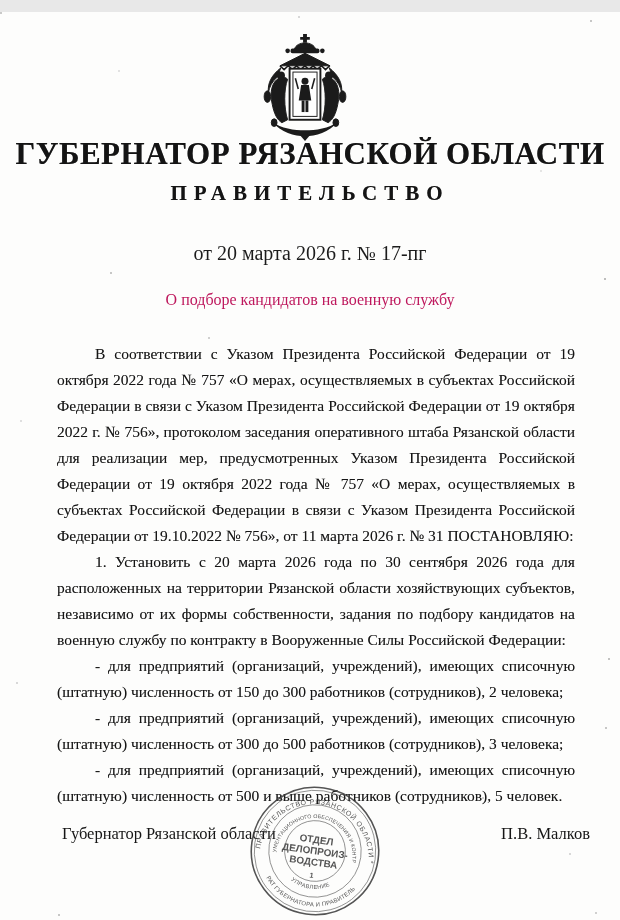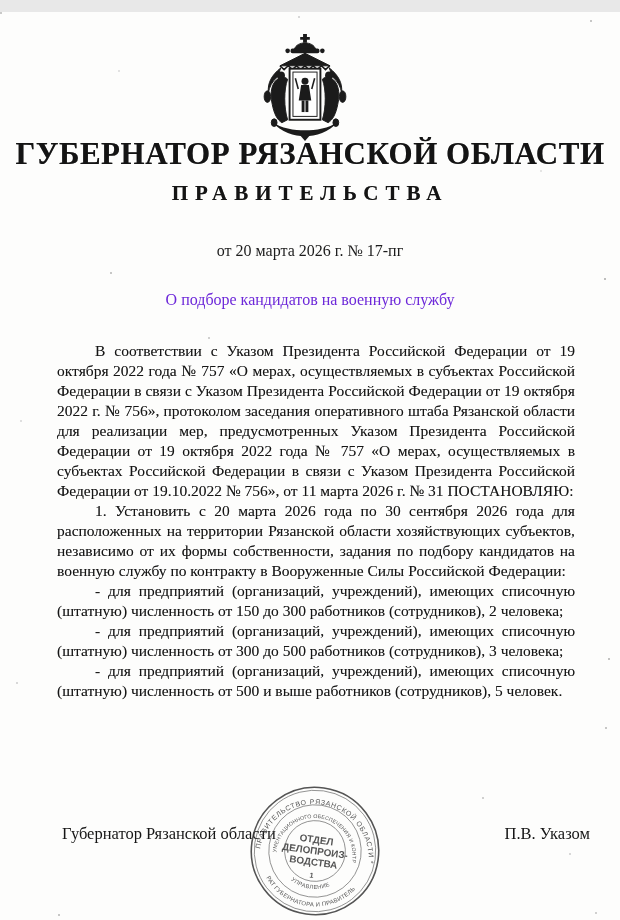--- a/index.html
+++ b/index.html
@@ -40,29 +40,29 @@
     color:#141414;text-shadow:0 0 .4px rgba(0,0,0,.45);
     margin:0;
   }
   .doctype{
     position:absolute;left:0;top:169px;width:620px;
     text-align:center;font-size:21px;font-weight:bold;letter-spacing:7px;
     color:#141414;text-shadow:0 0 .4px rgba(0,0,0,.45);
   }
   .dateline{
     position:absolute;left:0;top:230px;width:620px;
-    text-align:center;font-size:16px;color:#1c1c1c;
+    text-align:center;font-size:20px;color:#1c1c1c;
   }
   .subject{
     position:absolute;left:0;top:279px;width:620px;
-    text-align:center;font-size:16px;color:#6d28d9;
+    text-align:center;font-size:16px;color:#be185d;
   }
   .body{
     position:absolute;left:57px;top:329px;width:518px;
-    font-size:15.5px;line-height:20px;
+    font-size:15.5px;line-height:26px;
     text-align:justify;color:#161616;
     text-shadow:0 0 .3px rgba(0,0,0,.35);
   }
   .body p{margin:0;text-indent:38px;}
   .sigrow{
     position:absolute;left:62px;top:812px;width:528px;
     display:flex;justify-content:space-between;align-items:baseline;
     font-size:16.5px;color:#161616;
   }
   .stamp{
@@ -115,37 +115,37 @@
         <path d="M21,92 C30,103 44,107 55,107 C66,107 80,103 89,92 C80,99 66,101 55,101 C44,101 30,99 21,92 Z" stroke-width="0"></path>
         <path d="M49,105 L55,112 L61,105 Z" stroke-width="0"></path>
         <ellipse cx="23" cy="93" rx="3" ry="4"></ellipse>
         <ellipse cx="87" cy="93" rx="3" ry="4"></ellipse>
       </g>
     </svg>
   </div>
 
   <h1 class="authority">ГУБЕРНАТОР РЯЗАНСКОЙ ОБЛАСТИ</h1>
 
-  <div class="doctype">ПРАВИТЕЛЬСТВА</div>
+  <div class="doctype">ПРАВИТЕЛЬСТВО</div>
 
   <div class="dateline">от 20 марта 2026 г. № 17-пг</div>
 
   <div class="subject">О подборе кандидатов на военную службу</div>
 
   <div class="body">
     <p>В соответствии с Указом Президента Российской Федерации от 19 октября 2022 года № 757 «О мерах, осуществляемых в субъектах Российской Федерации в связи с Указом Президента Российской Федерации от 19 октября 2022 г. № 756», протоколом заседания оперативного штаба Рязанской области для реализации мер, предусмотренных Указом Президента Российской Федерации от 19 октября 2022 года № 757 «О мерах, осуществляемых в субъектах Российской Федерации в связи с Указом Президента Российской Федерации от 19.10.2022 № 756», от 11 марта 2026 г. № 31 ПОСТАНОВЛЯЮ:</p>
     <p>1. Установить с 20 марта 2026 года по 30 сентября 2026 года для расположенных на территории Рязанской области хозяйствующих субъектов, независимо от их формы собственности, задания по подбору кандидатов на военную службу по контракту в Вооруженные Силы Российской Федерации:</p>
     <p>- для предприятий (организаций, учреждений), имеющих списочную (штатную) численность от 150 до 300 работников (сотрудников), 2 человека;</p>
     <p>- для предприятий (организаций, учреждений), имеющих списочную (штатную) численность от 300 до 500 работников (сотрудников), 3 человека;</p>
     <p>- для предприятий (организаций, учреждений), имеющих списочную (штатную) численность от 500 и выше работников (сотрудников), 5 человек.</p>
   </div>
 
   <div class="sigrow">
     <span>Губернатор Рязанской области</span>
-    <span>П.В. Указом</span>
+    <span>П.В. Малков</span>
   </div>
 
   <div class="stamp">
     <svg viewBox="0 0 200 200" width="132" height="132">
       <defs>
         <path id="arcOuterTop" d="M 17,112 A 83,83 0 1 1 183,112" fill="none"></path>
         <path id="arcOuterBottom" d="M 31,148 A 84,84 0 0 0 169,148" fill="none"></path>
         <path id="arcInnerTop" d="M 42,108 A 58,58 0 1 1 158,108" fill="none"></path>
         <path id="arcInnerBottom" d="M 53,132 A 56,56 0 0 0 147,132" fill="none"></path>
       </defs>

